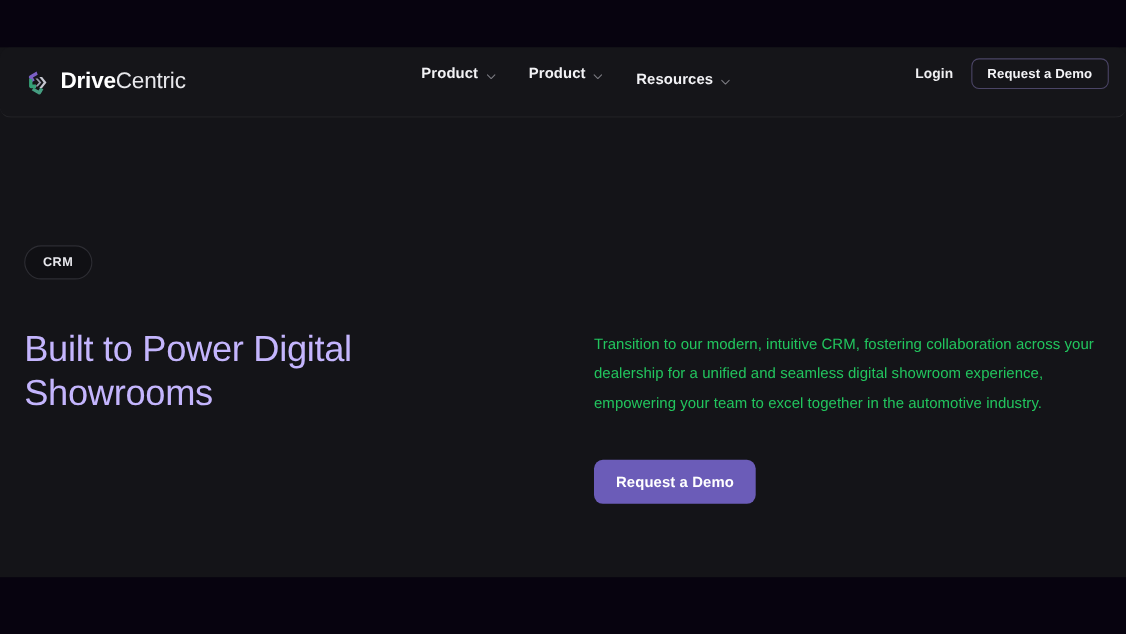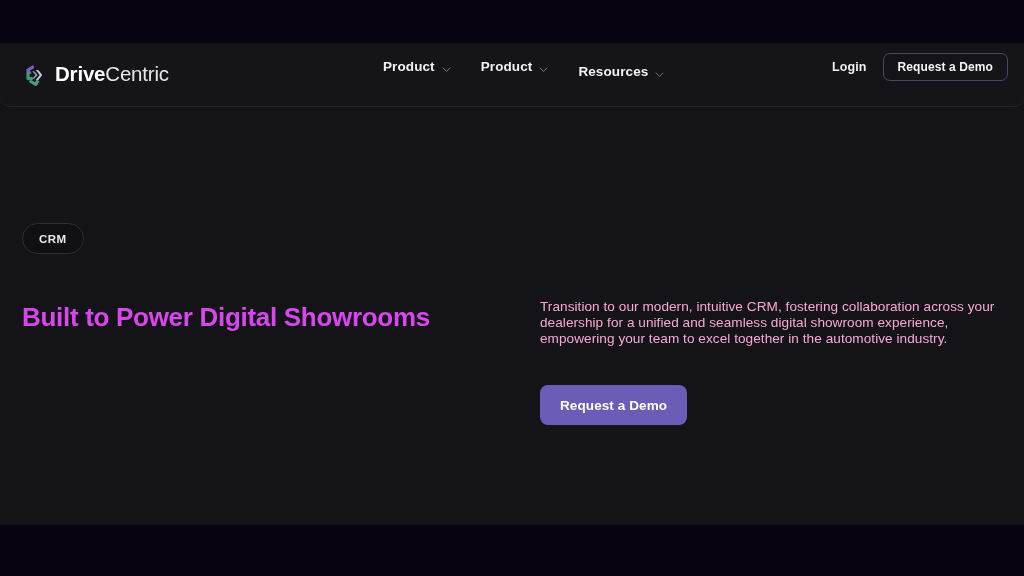--- a/index.html
+++ b/index.html
@@ -174,38 +174,38 @@
     font-size: 11.5px;
     font-weight: 600;
     letter-spacing: 0.5px;
   }
 
   .hero-title {
     position: absolute;
     left: 22px;
     top: 190px;
     width: 470px;
-    color: #d946ef;
-    font-size: 26px;
+    color: #c4b5fd;
+    font-size: 33px;
     line-height: 40px;
-    font-weight: 700;
+    font-weight: 400;
     letter-spacing: -0.3px;
   }
 
   .hero-right {
     position: absolute;
     left: 540px;
     top: 192px;
     width: 470px;
   }
 
   .hero-copy {
-    color: #f9a8d4;
+    color: #22c55e;
     font-size: 13.6px;
-    line-height: 16px;
+    line-height: 27px;
     font-weight: 400;
     letter-spacing: 0.05px;
   }
 
   .hero-cta {
     display: inline-flex;
     align-items: center;
     justify-content: center;
     margin-top: 38px;
     height: 40px;

